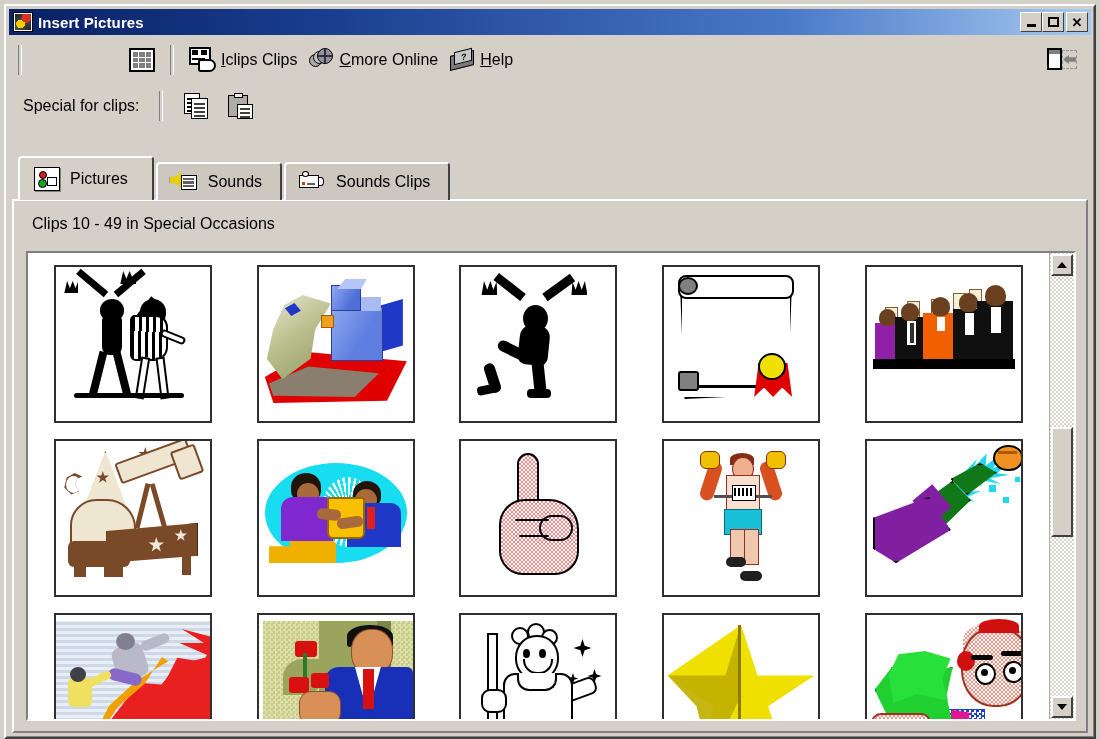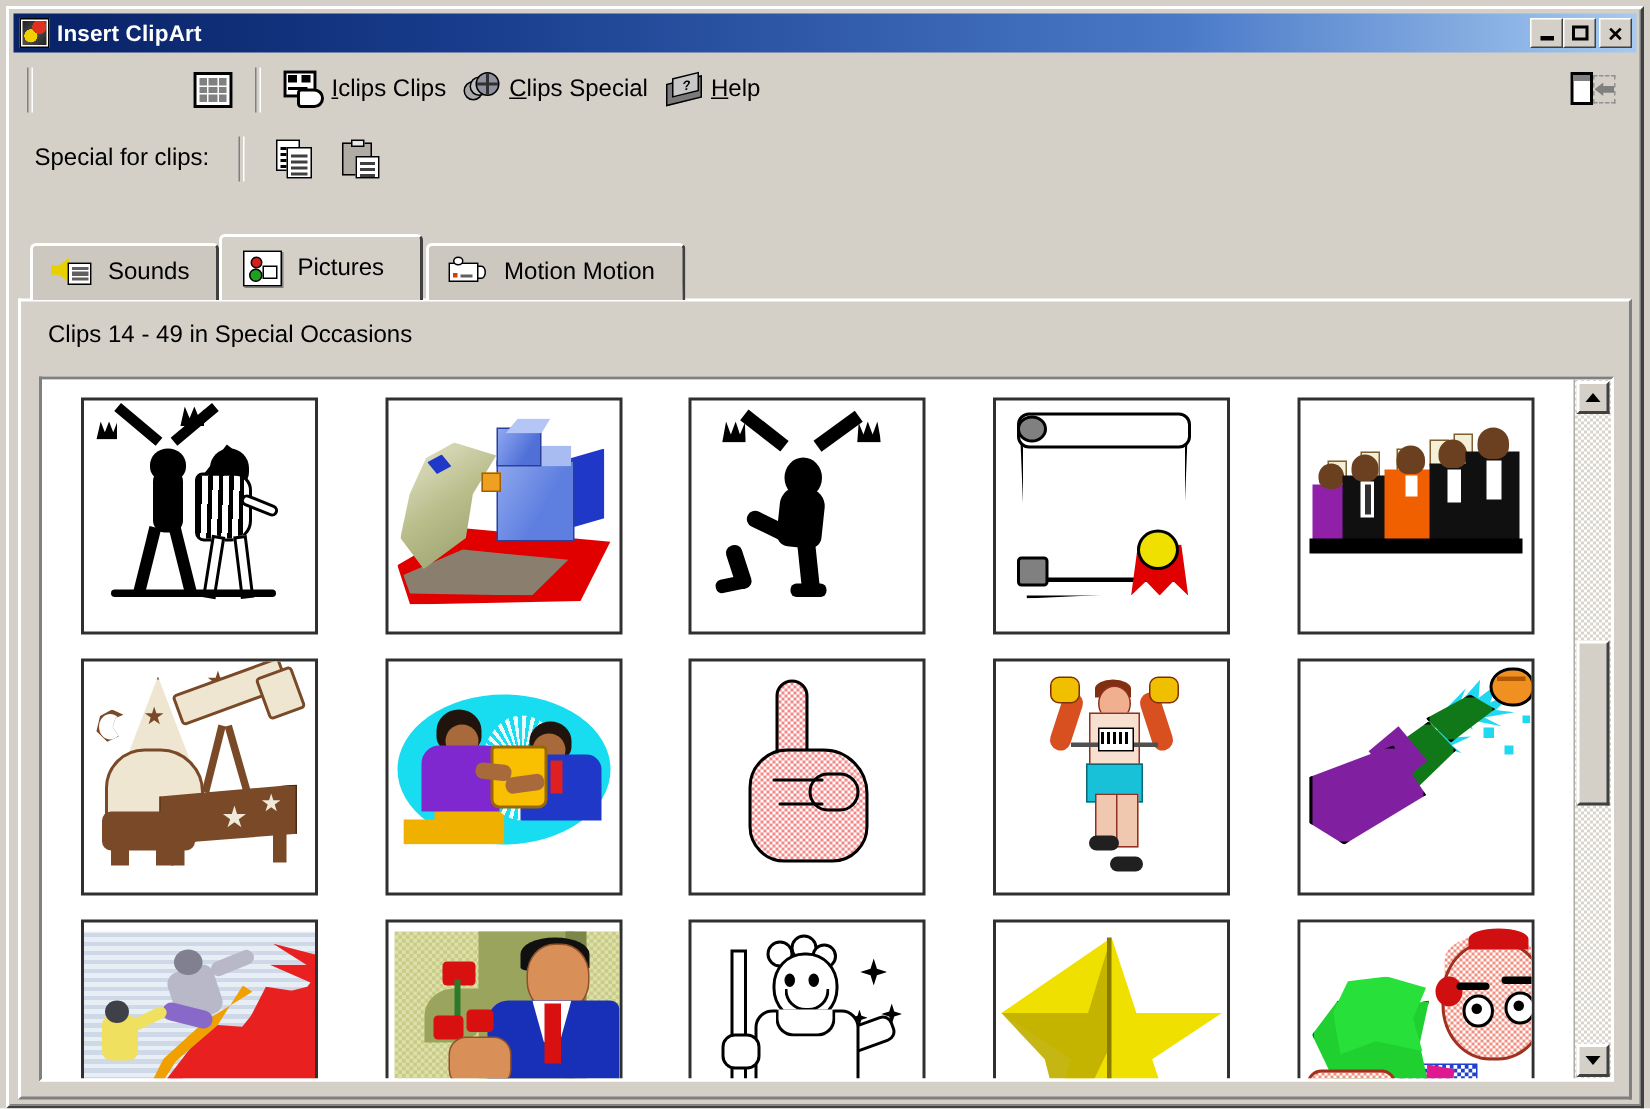--- a/index.html
+++ b/index.html
@@ -708,21 +708,21 @@
 <body>
 
 <div id="app">
   <div class="window">
   <div class="window-inner"></div>
 
   <div class="titlebar">
     <div class="title-icon">
       <div class="ti-dark"></div>
     </div>
-    <div class="title-text">Insert ClipArt</div>
+    <div class="title-text">Insert Pictures</div>
     <div class="caption-buttons">
       <div class="cap-btn">
         <div class="gl-min"></div>
       </div>
       <div class="cap-btn">
         <div class="gl-max"></div>
       </div>
       <div class="cap-btn close">
         <div class="gl-close">✕</div>
       </div>
@@ -760,21 +760,21 @@
             <span class="hand"></span>
       </span>
       <span class="tb-label"><u>I</u><span>clips Clips</span></span>
     </div>
     <div class="tb-btn">
       <span class="globe-ico">
         <span class="g1"></span>
             <span class="g2"></span>
             <span class="g3"></span>
       </span>
-      <span class="tb-label"><u>C</u><span>lips Special</span></span>
+      <span class="tb-label"><u>C</u><span>more Online</span></span>
     </div>
     <div class="tb-btn">
       <span class="book-ico">
         <span class="b1"></span>
             <span class="b2"></span>
             <span class="q">?</span>
       </span>
       <span class="tb-label"><u>H</u><span>elp</span></span>
     </div>
     <div class="tb-right">
@@ -815,54 +815,54 @@
         <span class="doc">
               <span class="dl" style="top:3px"></span>
               <span class="dl" style="top:7px"></span>
               <span class="dl" style="top:11px"></span>
             </span>
       </span>
     </div>
   </div>
 
   <div class="tabstrip">
+    <div class="tab active">
+      <span class="tabico pics-ico">
+        <span class="c-red"></span>
+            <span class="sq-w"></span>
+            <span class="c-grn"></span>
+      </span>
+      <span class="tab-label">Pictures</span>
+    </div>
     <div class="tab inactive">
       <span class="tabico snd-ico">
         <span class="spk"></span>
             <span class="bars">
               <i></i>
               <i></i>
               <i></i>
             </span>
       </span>
       <span class="tab-label">Sounds</span>
     </div>
-    <div class="tab active">
-      <span class="tabico pics-ico">
-        <span class="c-red"></span>
-            <span class="sq-w"></span>
-            <span class="c-grn"></span>
-      </span>
-      <span class="tab-label">Pictures</span>
-    </div>
     <div class="tab inactive">
       <span class="tabico mov-ico">
         <span class="cam">
               <span class="cdot"></span>
               <span class="cln"></span>
             </span>
             <span class="reel"></span>
             <span class="lens"></span>
       </span>
-      <span class="tab-label">Motion Motion</span>
+      <span class="tab-label">Sounds Clips</span>
     </div>
   </div>
 
   <div class="panel">
-    <div class="status-text">Clips 14 - 49 in Special Occasions</div>
+    <div class="status-text">Clips 10 - 49 in Special Occasions</div>
 
     <div class="clipbox">
       <div class="clipgrid-wrap">
         <div class="clipgrid">
 
           <div class="cell">
             <div class="thumb">
               <div class="art fig-stick">
                 <div class="handA"></div>
                     <div class="handB"></div>

